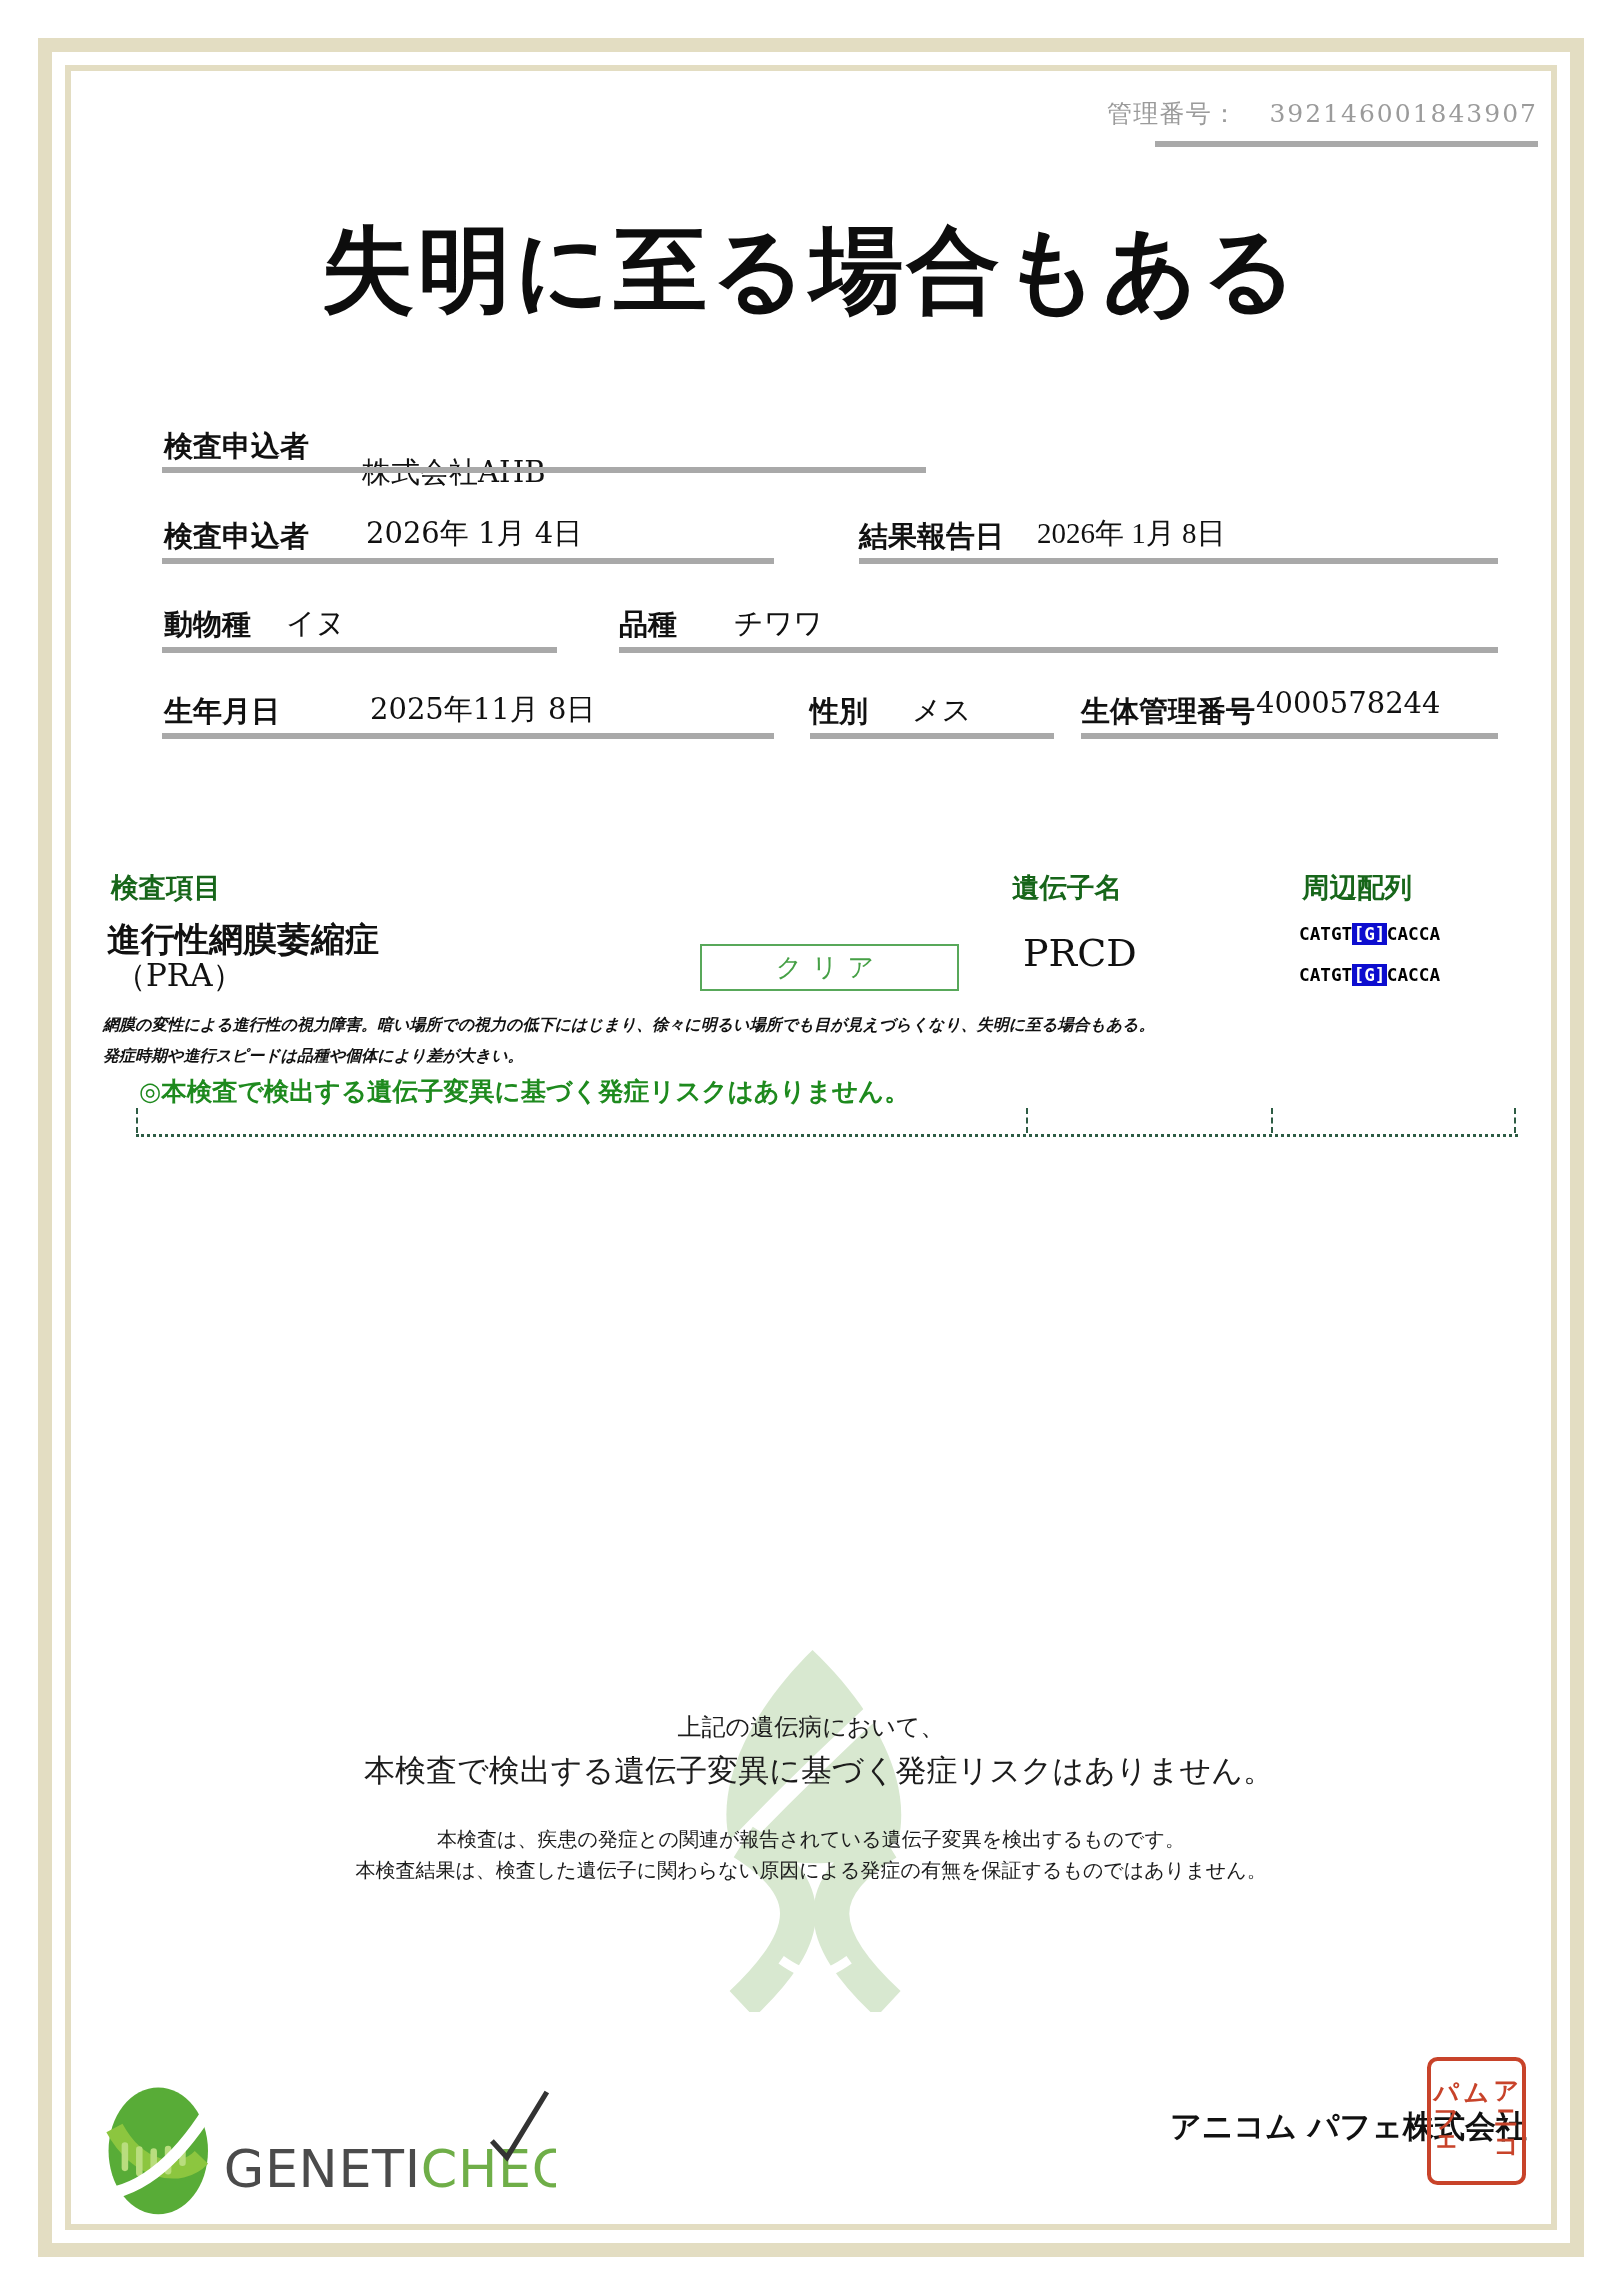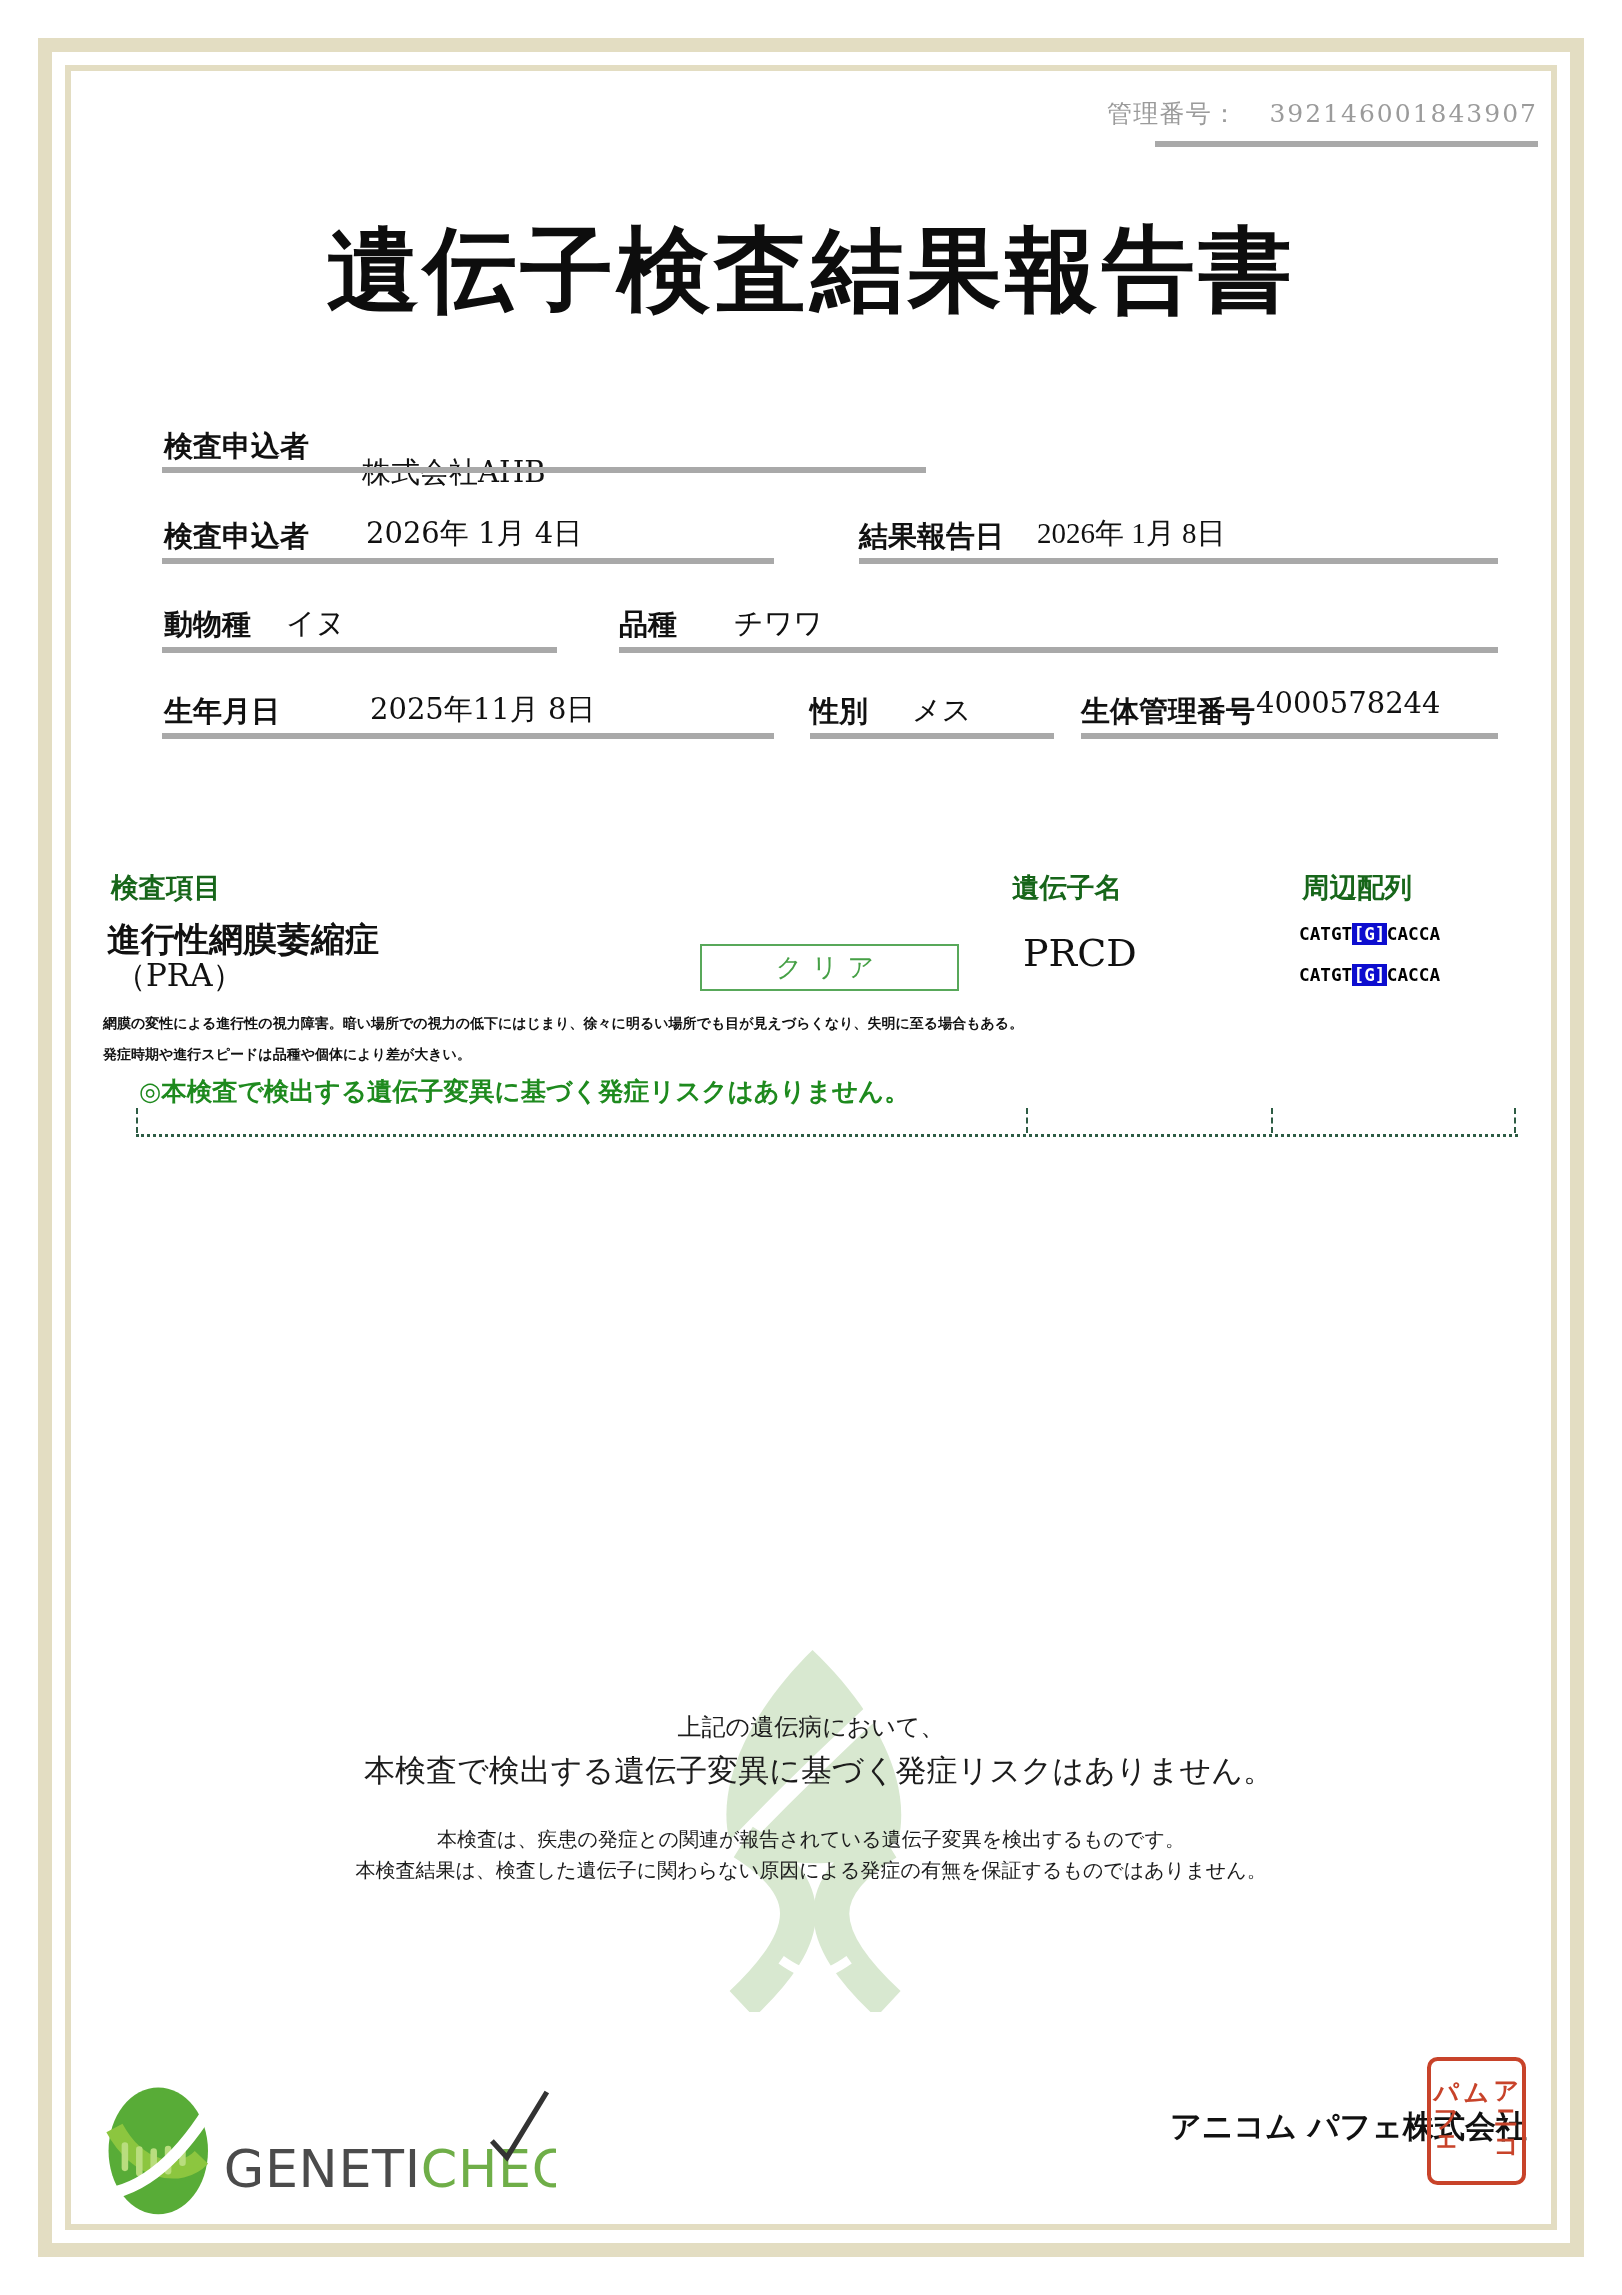--- a/index.html
+++ b/index.html
@@ -66,21 +66,21 @@
               font-size:26px;letter-spacing:9.2px;color:#46a046;}
   .gene-label{position:absolute;left:1012px;top:870px;font-size:27.5px;font-weight:bold;color:var(--green-head);}
   .gene-name{position:absolute;left:1023px;top:931px;font-size:38px;}
   .seq-label{position:absolute;left:1302px;top:870px;font-size:27.5px;font-weight:bold;color:var(--green-head);}
   .seq{position:absolute;left:1299px;font-family:"DejaVu Sans Mono","Liberation Mono",monospace;
        font-size:17.7px;font-weight:bold;white-space:nowrap;color:#000;}
   .seq-1{top:924px;} .seq-2{top:965px;}
   .seq .allele{background:var(--blue-hl);color:#fff;padding:0.7px 1.3px;}
 
   
-  .desc{position:absolute;left:103px;font-size:14px;font-weight:bold;white-space:nowrap;}
+  .desc{position:absolute;left:103px;font-size:16px;font-weight:bold;white-space:nowrap;font-style:italic;}
   .desc-1{top:1015px;} .desc-2{top:1046px;}
   .risk-note{position:absolute;left:103px;top:1074px;font-size:25.5px;font-weight:bold;
              color:var(--green-risk);white-space:nowrap;margin-left:36px;}
 
   
   .dotted-row{position:absolute;left:136px;top:1108px;width:1382px;height:26px;
               border-bottom:3.3px dotted var(--green-dot);}
   .dotted-v{position:absolute;top:0;height:25px;width:0;border-left:2.6px dashed var(--green-dot);}
   .dv-1{left:0;} .dv-2{left:890px;} .dv-3{left:1135px;} .dv-4{left:1378px;}
 
@@ -113,21 +113,21 @@
 <div class="page">
 
   <div class="frame-outer"></div>
   <div class="frame-inner"></div>
 
   <div class="mgmt">
     <span>管理番号：</span><span class="num">392146001843907</span>
   </div>
   <div class="mgmt-line"></div>
 
-  <div class="title">遺伝子検査結果報告書</div>
+  <div class="title">失明に至る場合もある</div>
 
   <div class="f r1-label">検査申込者</div>
   <div class="v r1-value">株式会社AHB</div>
   <div class="ul r1-line"></div>
 
   <div class="f r2-label1">検査申込者</div>
   <div class="v r2-value1">2026年 1月 4日</div>
   <div class="f r2-label2">結果報告日</div>
   <div class="v r2-value2">2026年 1月 8日</div>
   <div class="ul r2-line1"></div>

